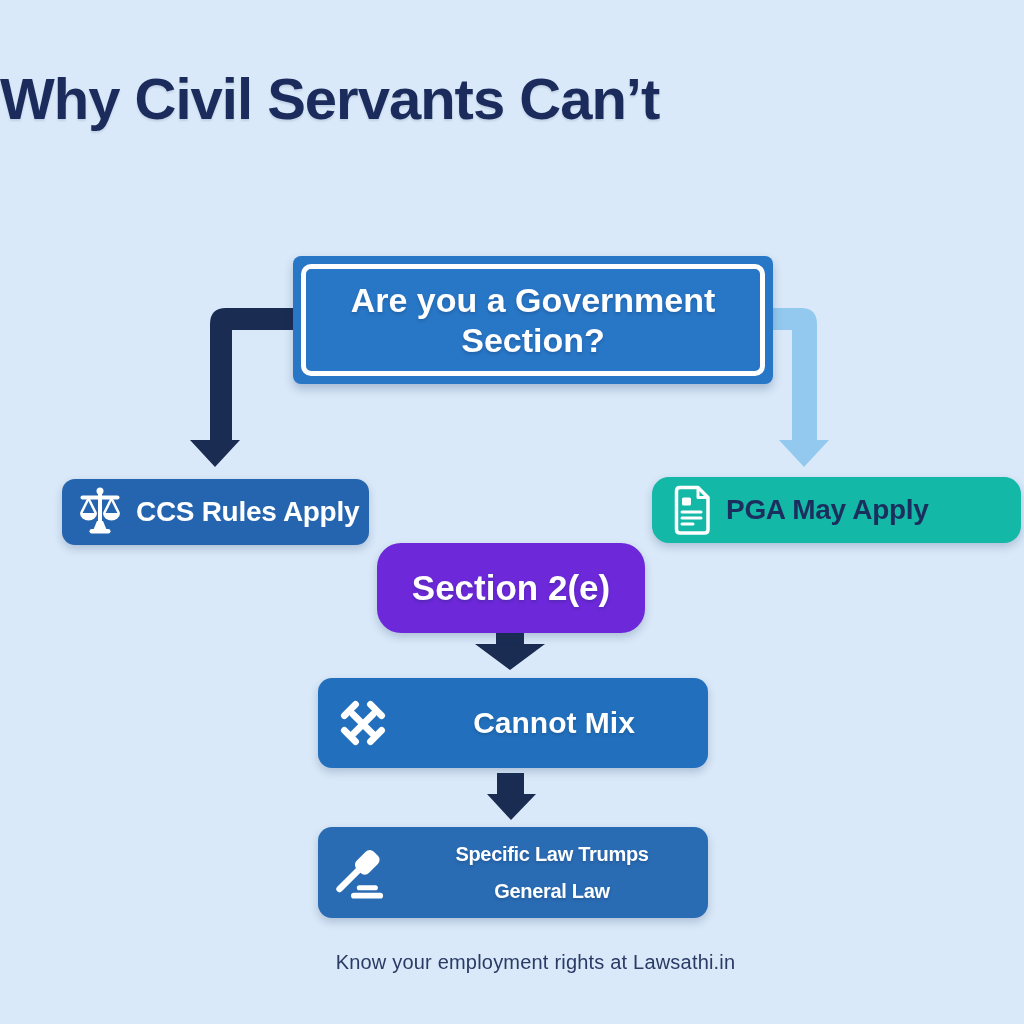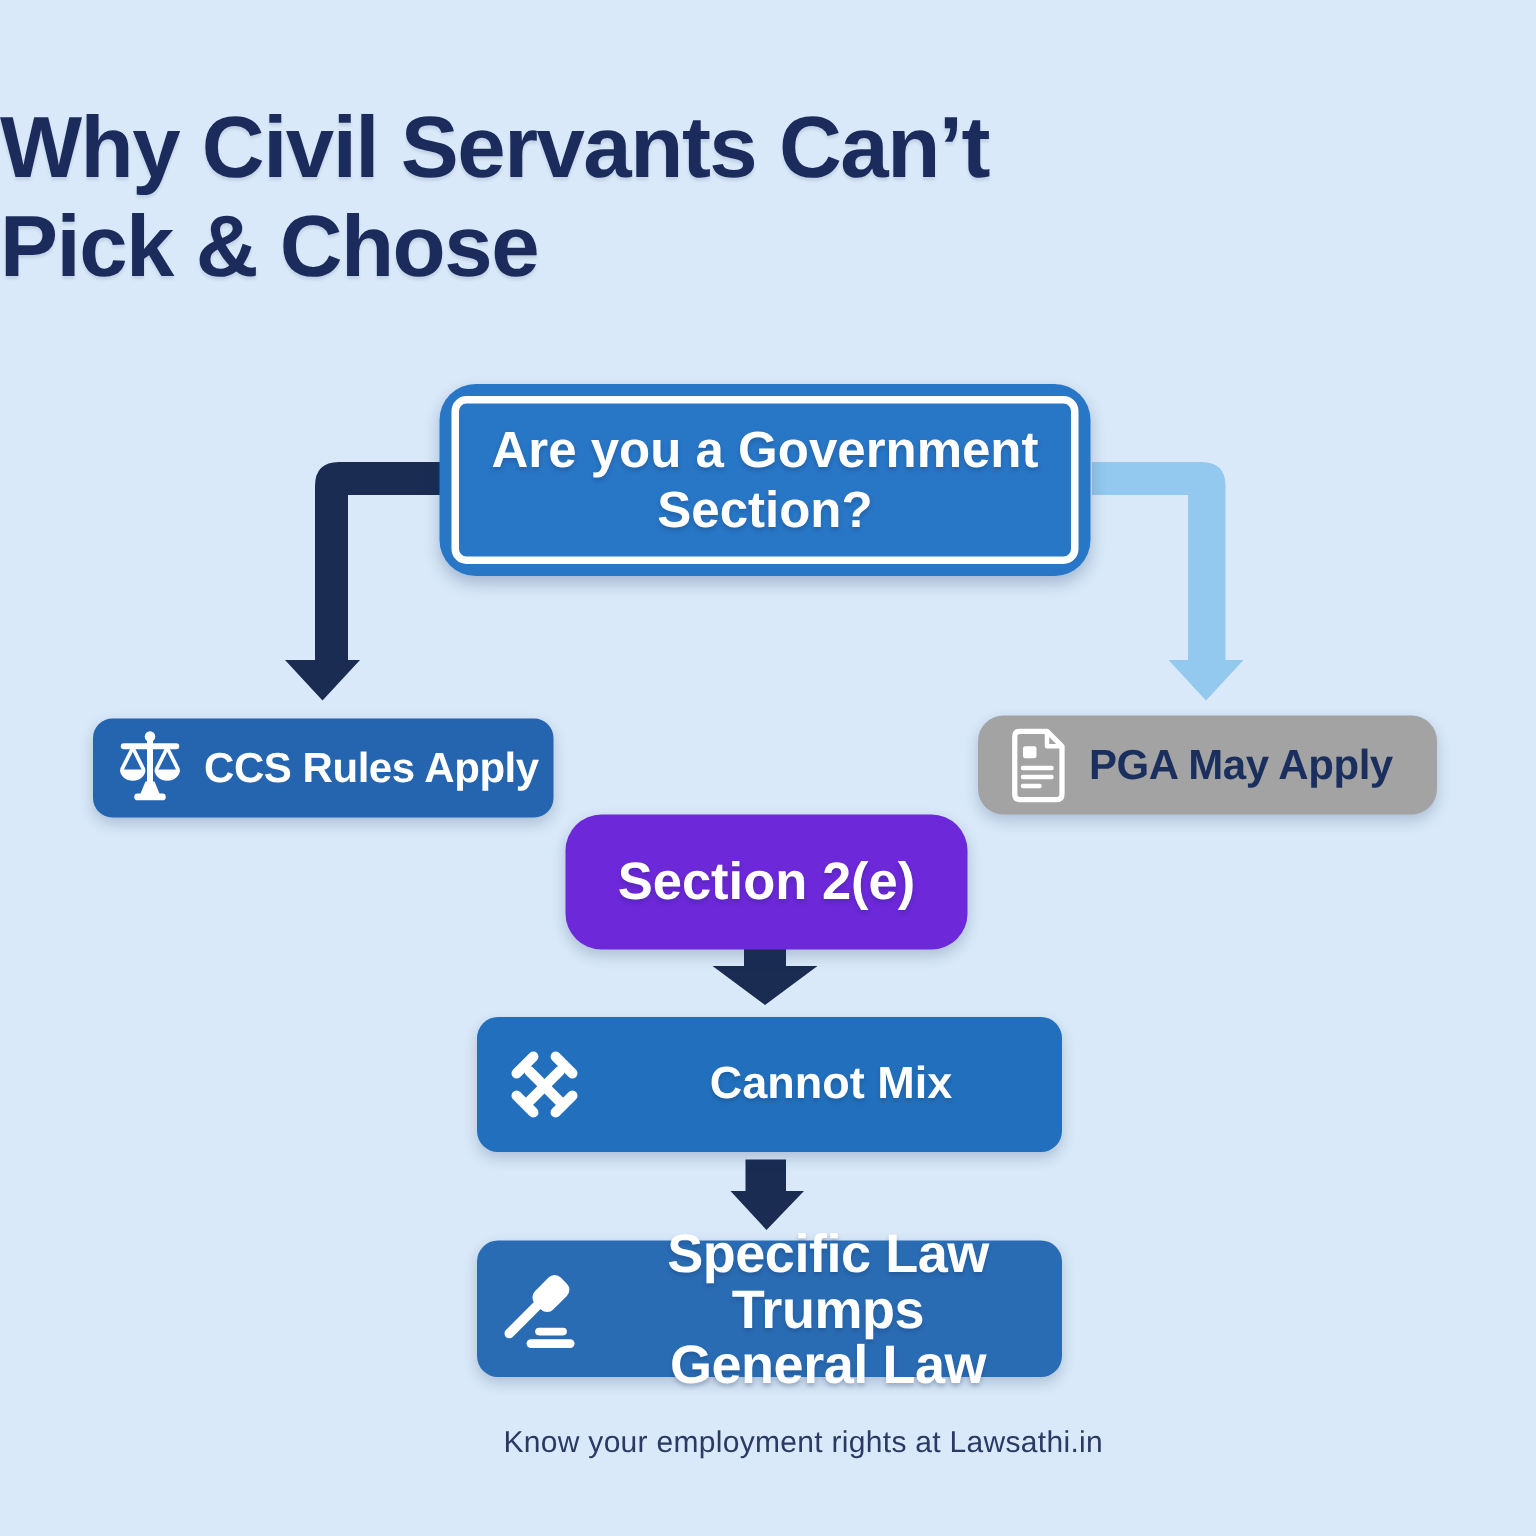--- a/index.html
+++ b/index.html
@@ -33,23 +33,23 @@
   .arrow-layer {
     position: absolute;
     top: 0; left: 0;
     width: 1024px; height: 1024px;
     pointer-events: none;
   }
 
   .qbox {
     position: absolute;
     left: 293px; top: 256px;
-    width: 434px; height: 128px;
+    width: 480px; height: 128px;
     background: #2876c6;
-    border-radius: 24px;
+    border-radius: 8px;
     box-shadow: 0 5px 10px rgba(21,48,94,0.25);
   }
   .qbox .inner-border {
     position: absolute;
     inset: 8px;
     border: 5px solid #ffffff;
     border-radius: 10px;
   }
   .qbox .qtext {
     position: absolute;
@@ -84,22 +84,22 @@
     border-radius: 13px;
     padding-left: 13px;
     gap: 11px;
     font-size: 28px;
     letter-spacing: -0.3px;
   }
   .ccs .icon { width: 50px; height: 54px; flex: 0 0 auto; }
 
   .pga {
     left: 652px; top: 477px;
-    width: 306px; height: 66px;
-    background: #a3a3a3;
+    width: 369px; height: 66px;
+    background: #14b8a6;
     border-radius: 17px;
     padding-left: 20px;
     gap: 14px;
     color: #1b2f5e;
     font-size: 28px;
     letter-spacing: -0.3px;
   }
   .pga .icon { width: 40px; height: 52px; flex: 0 0 auto; }
 
   .section {
@@ -125,21 +125,21 @@
   }
   .cannotmix .icon { width: 62px; height: 62px; flex: 0 0 auto; }
 
   .specific {
     left: 318px; top: 827px;
     width: 390px; height: 91px;
     background: #2a6cb4;
     border-radius: 14px;
     padding-left: 10px;
     gap: 4px;
-    font-size: 36px;
+    font-size: 20px;
     line-height: 37px;
     letter-spacing: -0.3px;
     text-shadow: 0 2px 3px rgba(16,42,84,0.25);
   }
   .specific .icon { width: 64px; height: 64px; flex: 0 0 auto; }
 
   .footer {
     position: absolute;
     top: 951px;
     left: 0;
@@ -152,21 +152,20 @@
     padding-left: 47px;
   }
 </style>
 </head>
 <body>
 
 <div class="canvas">
 
   <h1 class="title">
     <span>Why Civil Servants Can’t</span>
-    <span>Pick &amp; Chose</span>
   </h1>
 
   <svg class="arrow-layer" viewBox="0 0 1024 1024" aria-hidden="true">
     <path d="M296,308 L226,308 Q210,308 210,324 L210,440 L190,440 L215,467 L240,440 L232,440 L232,330 L296,330 Z" fill="#1a2c52"></path>
     <path d="M728,308 L801,308 Q817,308 817,324 L817,440 L829,440 L804,467 L779,440 L792,440 L792,330 L728,330 Z" fill="#93c9ee"></path>
     <path d="M496,620 L524,620 L524,644 L545,644 L510,670 L475,644 L496,644 Z" fill="#1a2c52"></path>
     <path d="M497,773 L524,773 L524,794 L536,794 L511,820 L487,794 L497,794 Z" fill="#1a2c52"></path>
   </svg>
 
   <div class="qbox">

